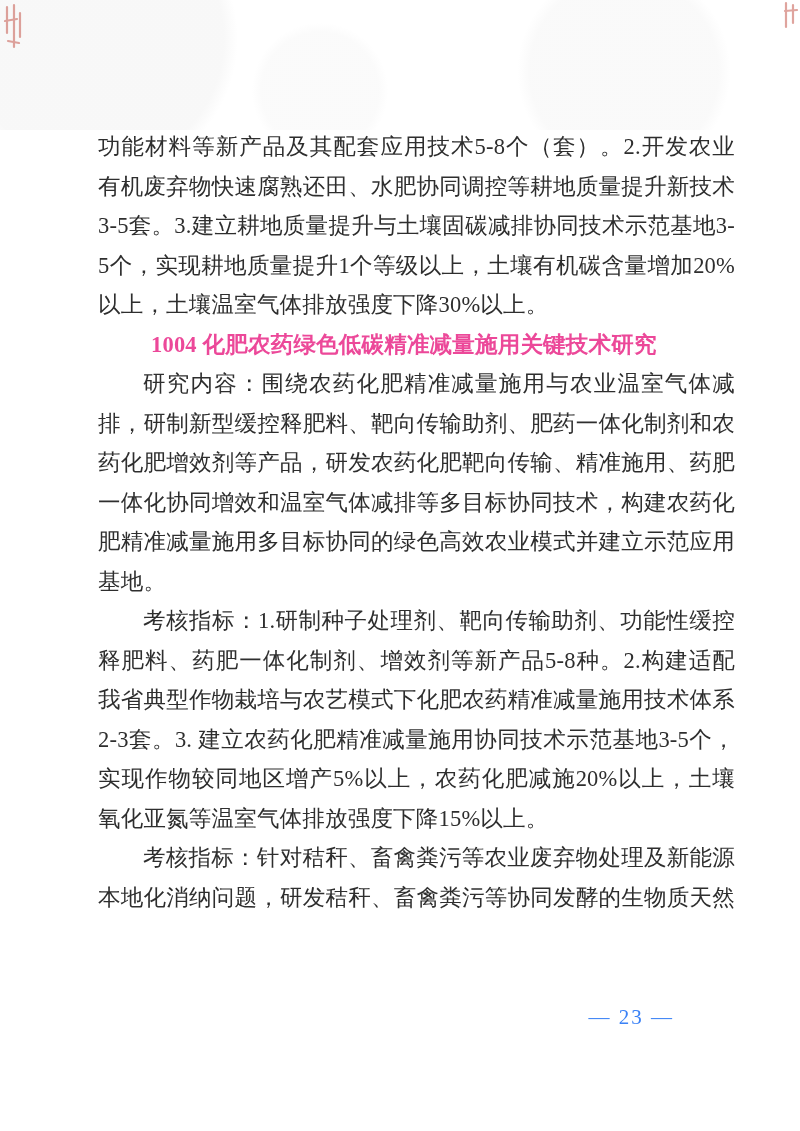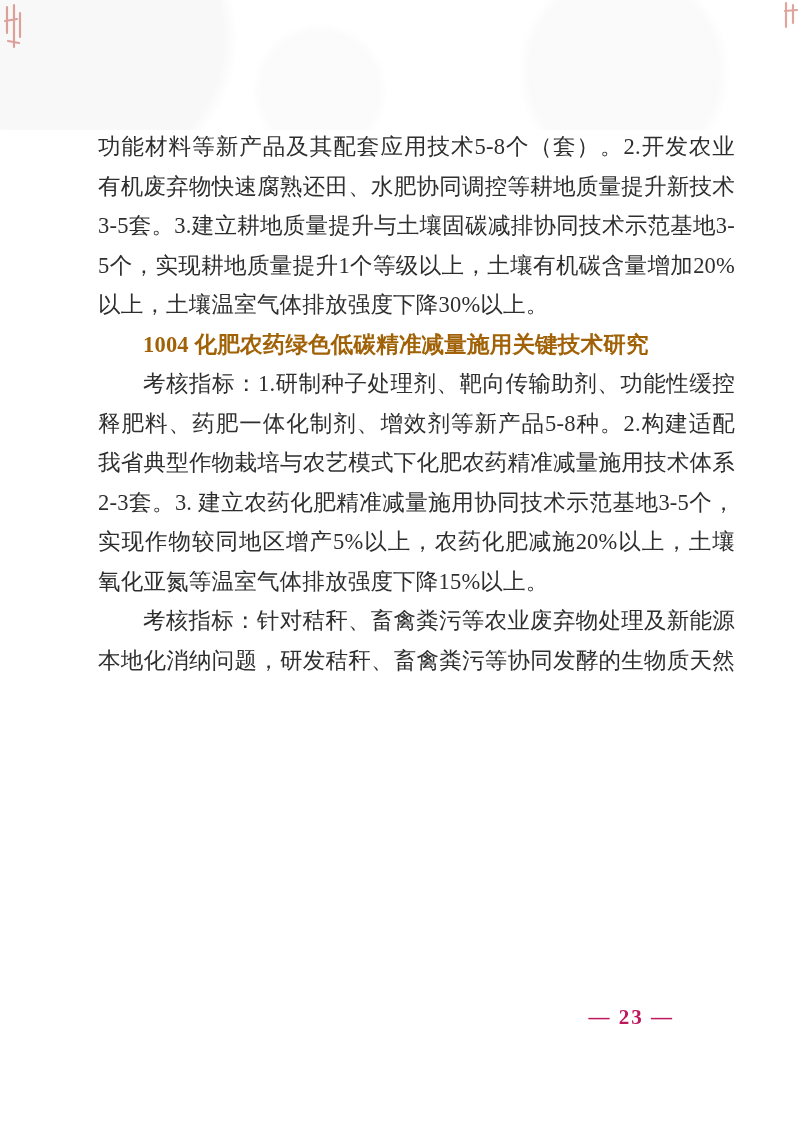--- a/index.html
+++ b/index.html
@@ -55,35 +55,35 @@
     padding: 0;
   }
   p.para, p.heading {
     text-indent: 2em;
   }
   p.cont {
     text-indent: 0;
   }
   p.heading {
     font-weight: 700;
-    color: #a16207;
+    color: #ec4899;
+    margin-left: 8px;
   }
   p.last-para {
     text-align-last: justify;
   }
   .page-number {
     position: absolute;
     top: 1002px;
     right: 126px;
     font-size: 21px;
     line-height: 30px;
-    color: #be185d;
+    color: #3b82f6;
     letter-spacing: 2px;
     white-space: nowrap;
-    font-weight: bold;
   }
 </style>
 </head>
 <body>
 
 <div class="page">
 
   <div class="scan-noise"></div>
 
   <div class="red-mark left">
@@ -104,20 +104,21 @@
         <path d="M3 2 L3 26"></path>
         <path d="M10 4 L10 22"></path>
         <path d="M2 10 L14 9"></path>
       </g>
     </svg>
   </div>
 
   <main class="text-block">
     <p class="cont">功能材料等新产品及其配套应用技术5-8个（套）。2.开发农业有机废弃物快速腐熟还田、水肥协同调控等耕地质量提升新技术3-5套。3.建立耕地质量提升与土壤固碳减排协同技术示范基地3-5个，实现耕地质量提升1个等级以上，土壤有机碳含量增加20%以上，土壤温室气体排放强度下降30%以上。</p>
     <p class="heading">1004 化肥农药绿色低碳精准减量施用关键技术研究</p>
+    <p class="para">研究内容：围绕农药化肥精准减量施用与农业温室气体减排，研制新型缓控释肥料、靶向传输助剂、肥药一体化制剂和农药化肥增效剂等产品，研发农药化肥靶向传输、精准施用、药肥一体化协同增效和温室气体减排等多目标协同技术，构建农药化肥精准减量施用多目标协同的绿色高效农业模式并建立示范应用基地。</p>
     <p class="para">考核指标：1.研制种子处理剂、靶向传输助剂、功能性缓控释肥料、药肥一体化制剂、增效剂等新产品5-8种。2.构建适配我省典型作物栽培与农艺模式下化肥农药精准减量施用技术体系2-3套。3. 建立农药化肥精准减量施用协同技术示范基地3-5个，实现作物较同地区增产5%以上，农药化肥减施20%以上，土壤氧化亚氮等温室气体排放强度下降15%以上。</p>
     <p class="para last-para">考核指标：针对秸秆、畜禽粪污等农业废弃物处理及新能源本地化消纳问题，研发秸秆、畜禽粪污等协同发酵的生物质天然</p>
   </main>
 
   <div class="page-number">
     <span>— 23 —</span>
   </div>
 
 </div>
 

